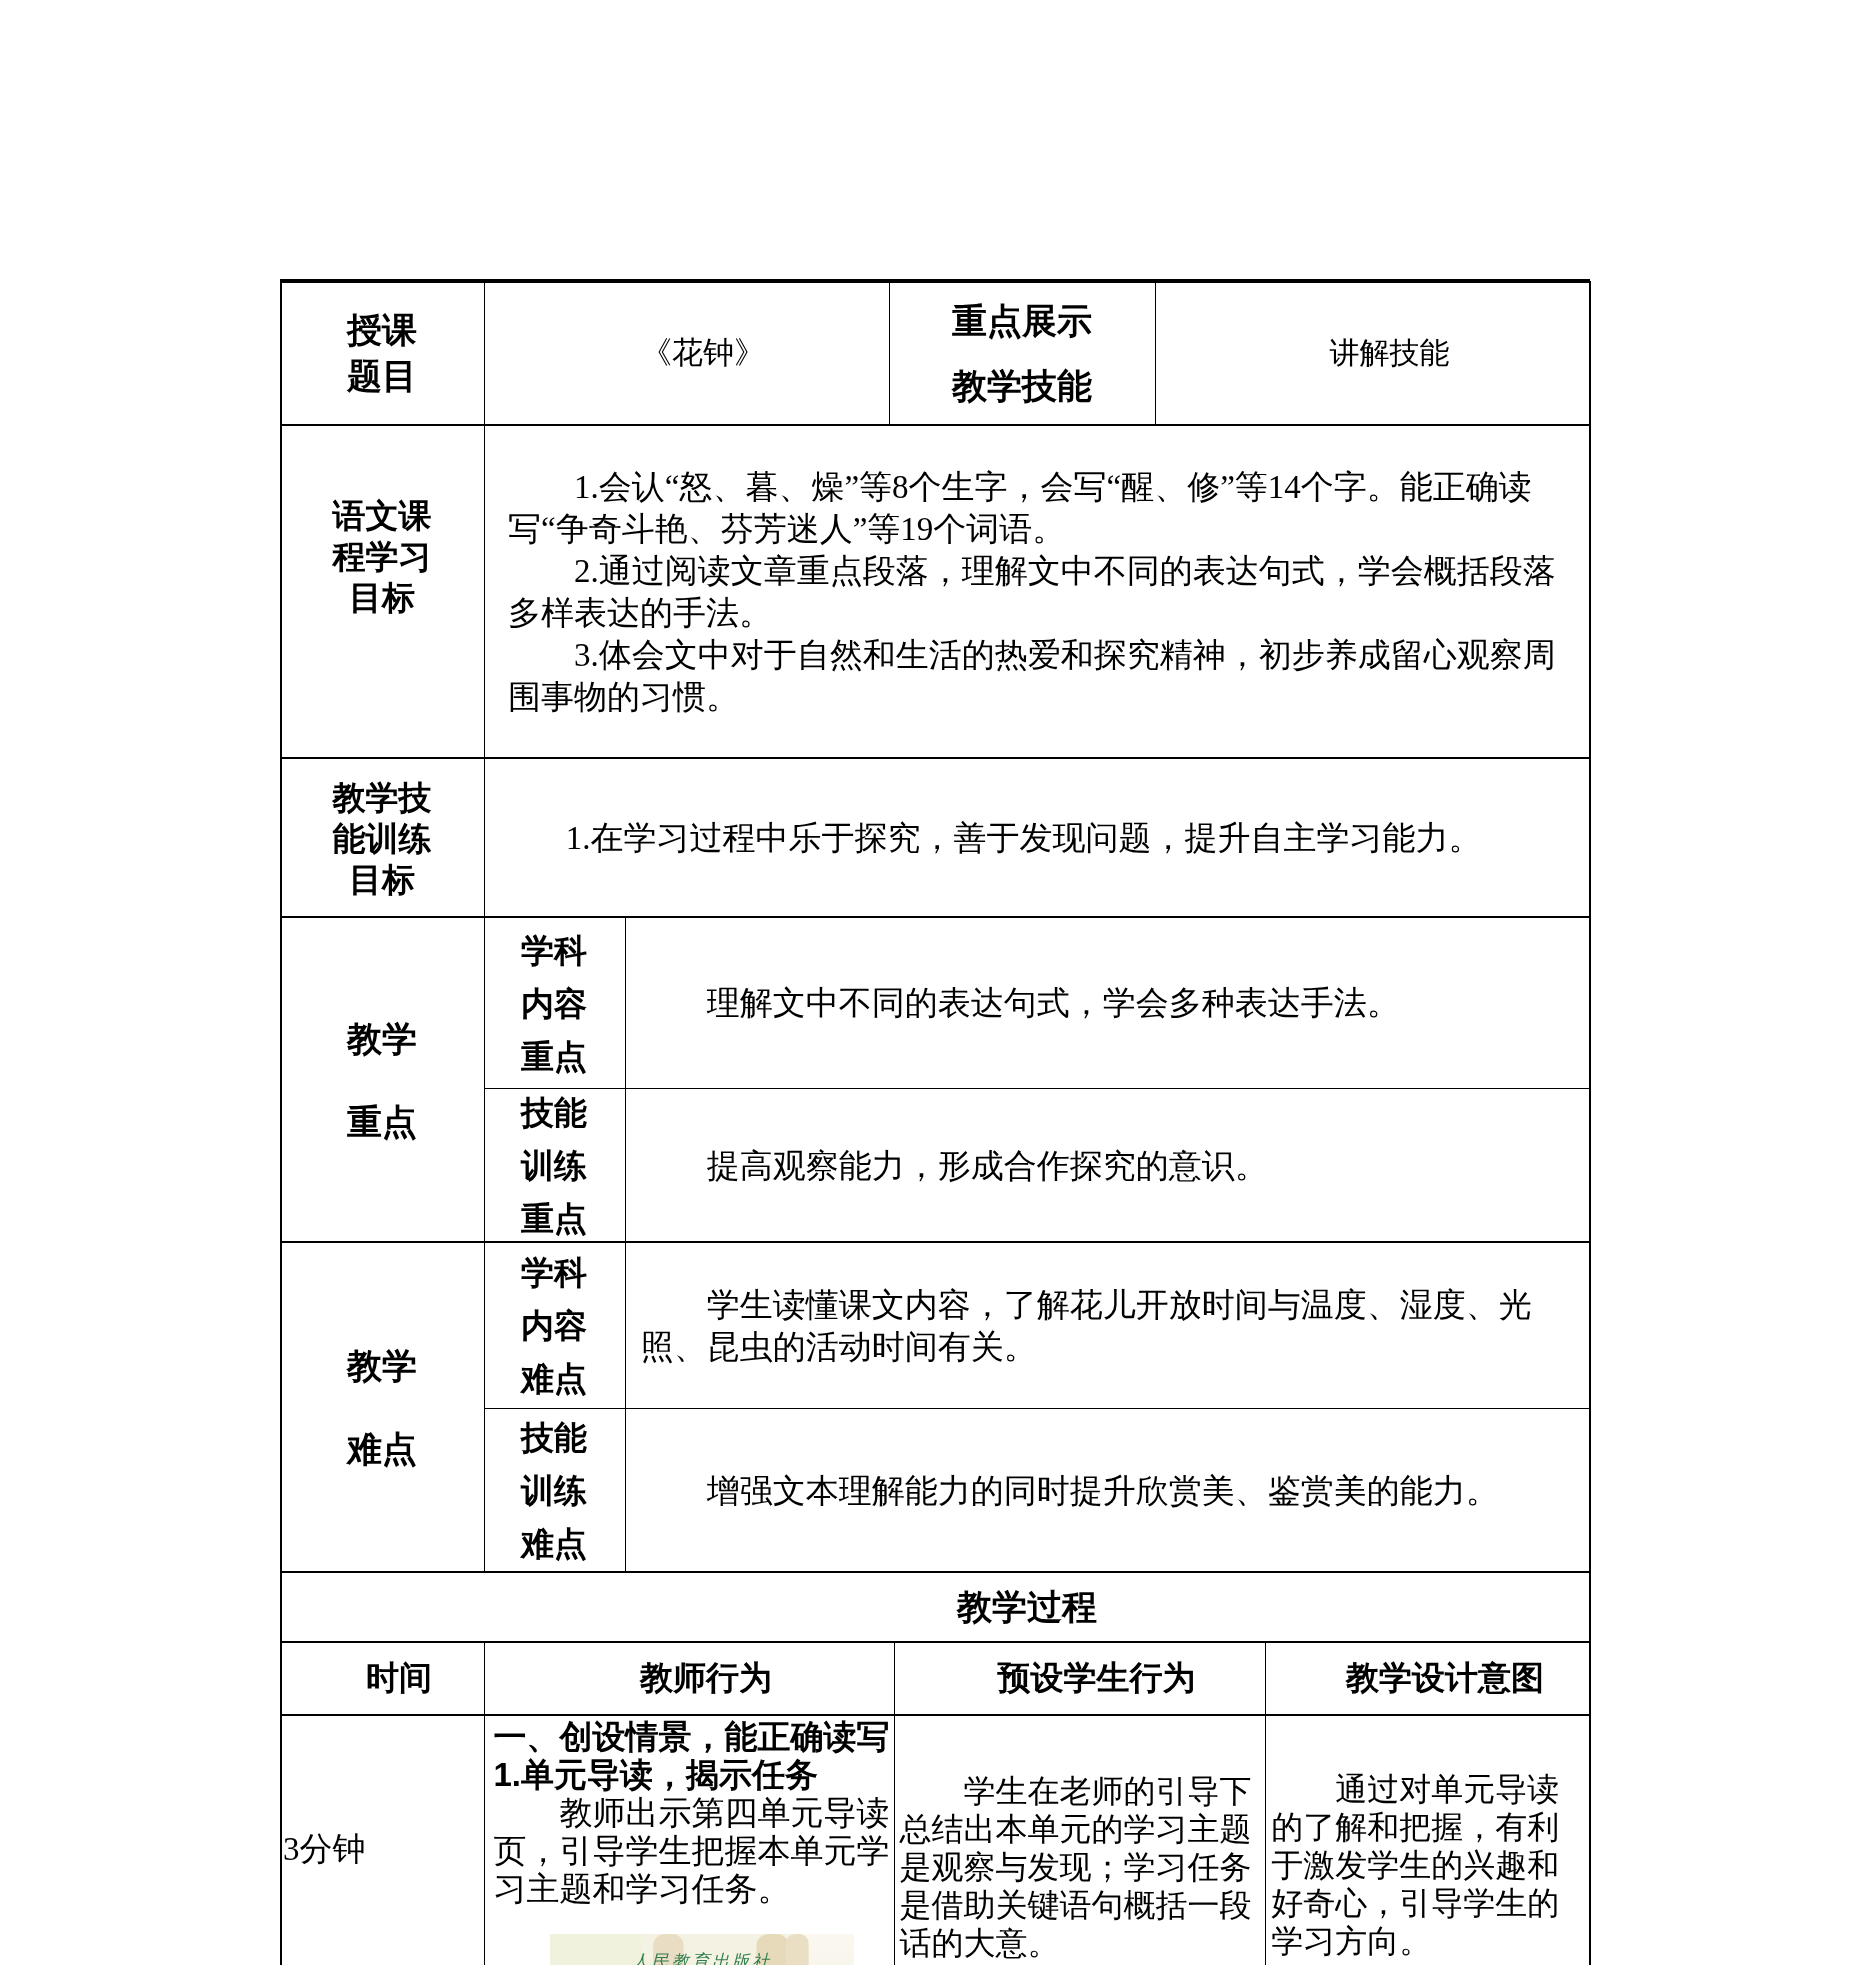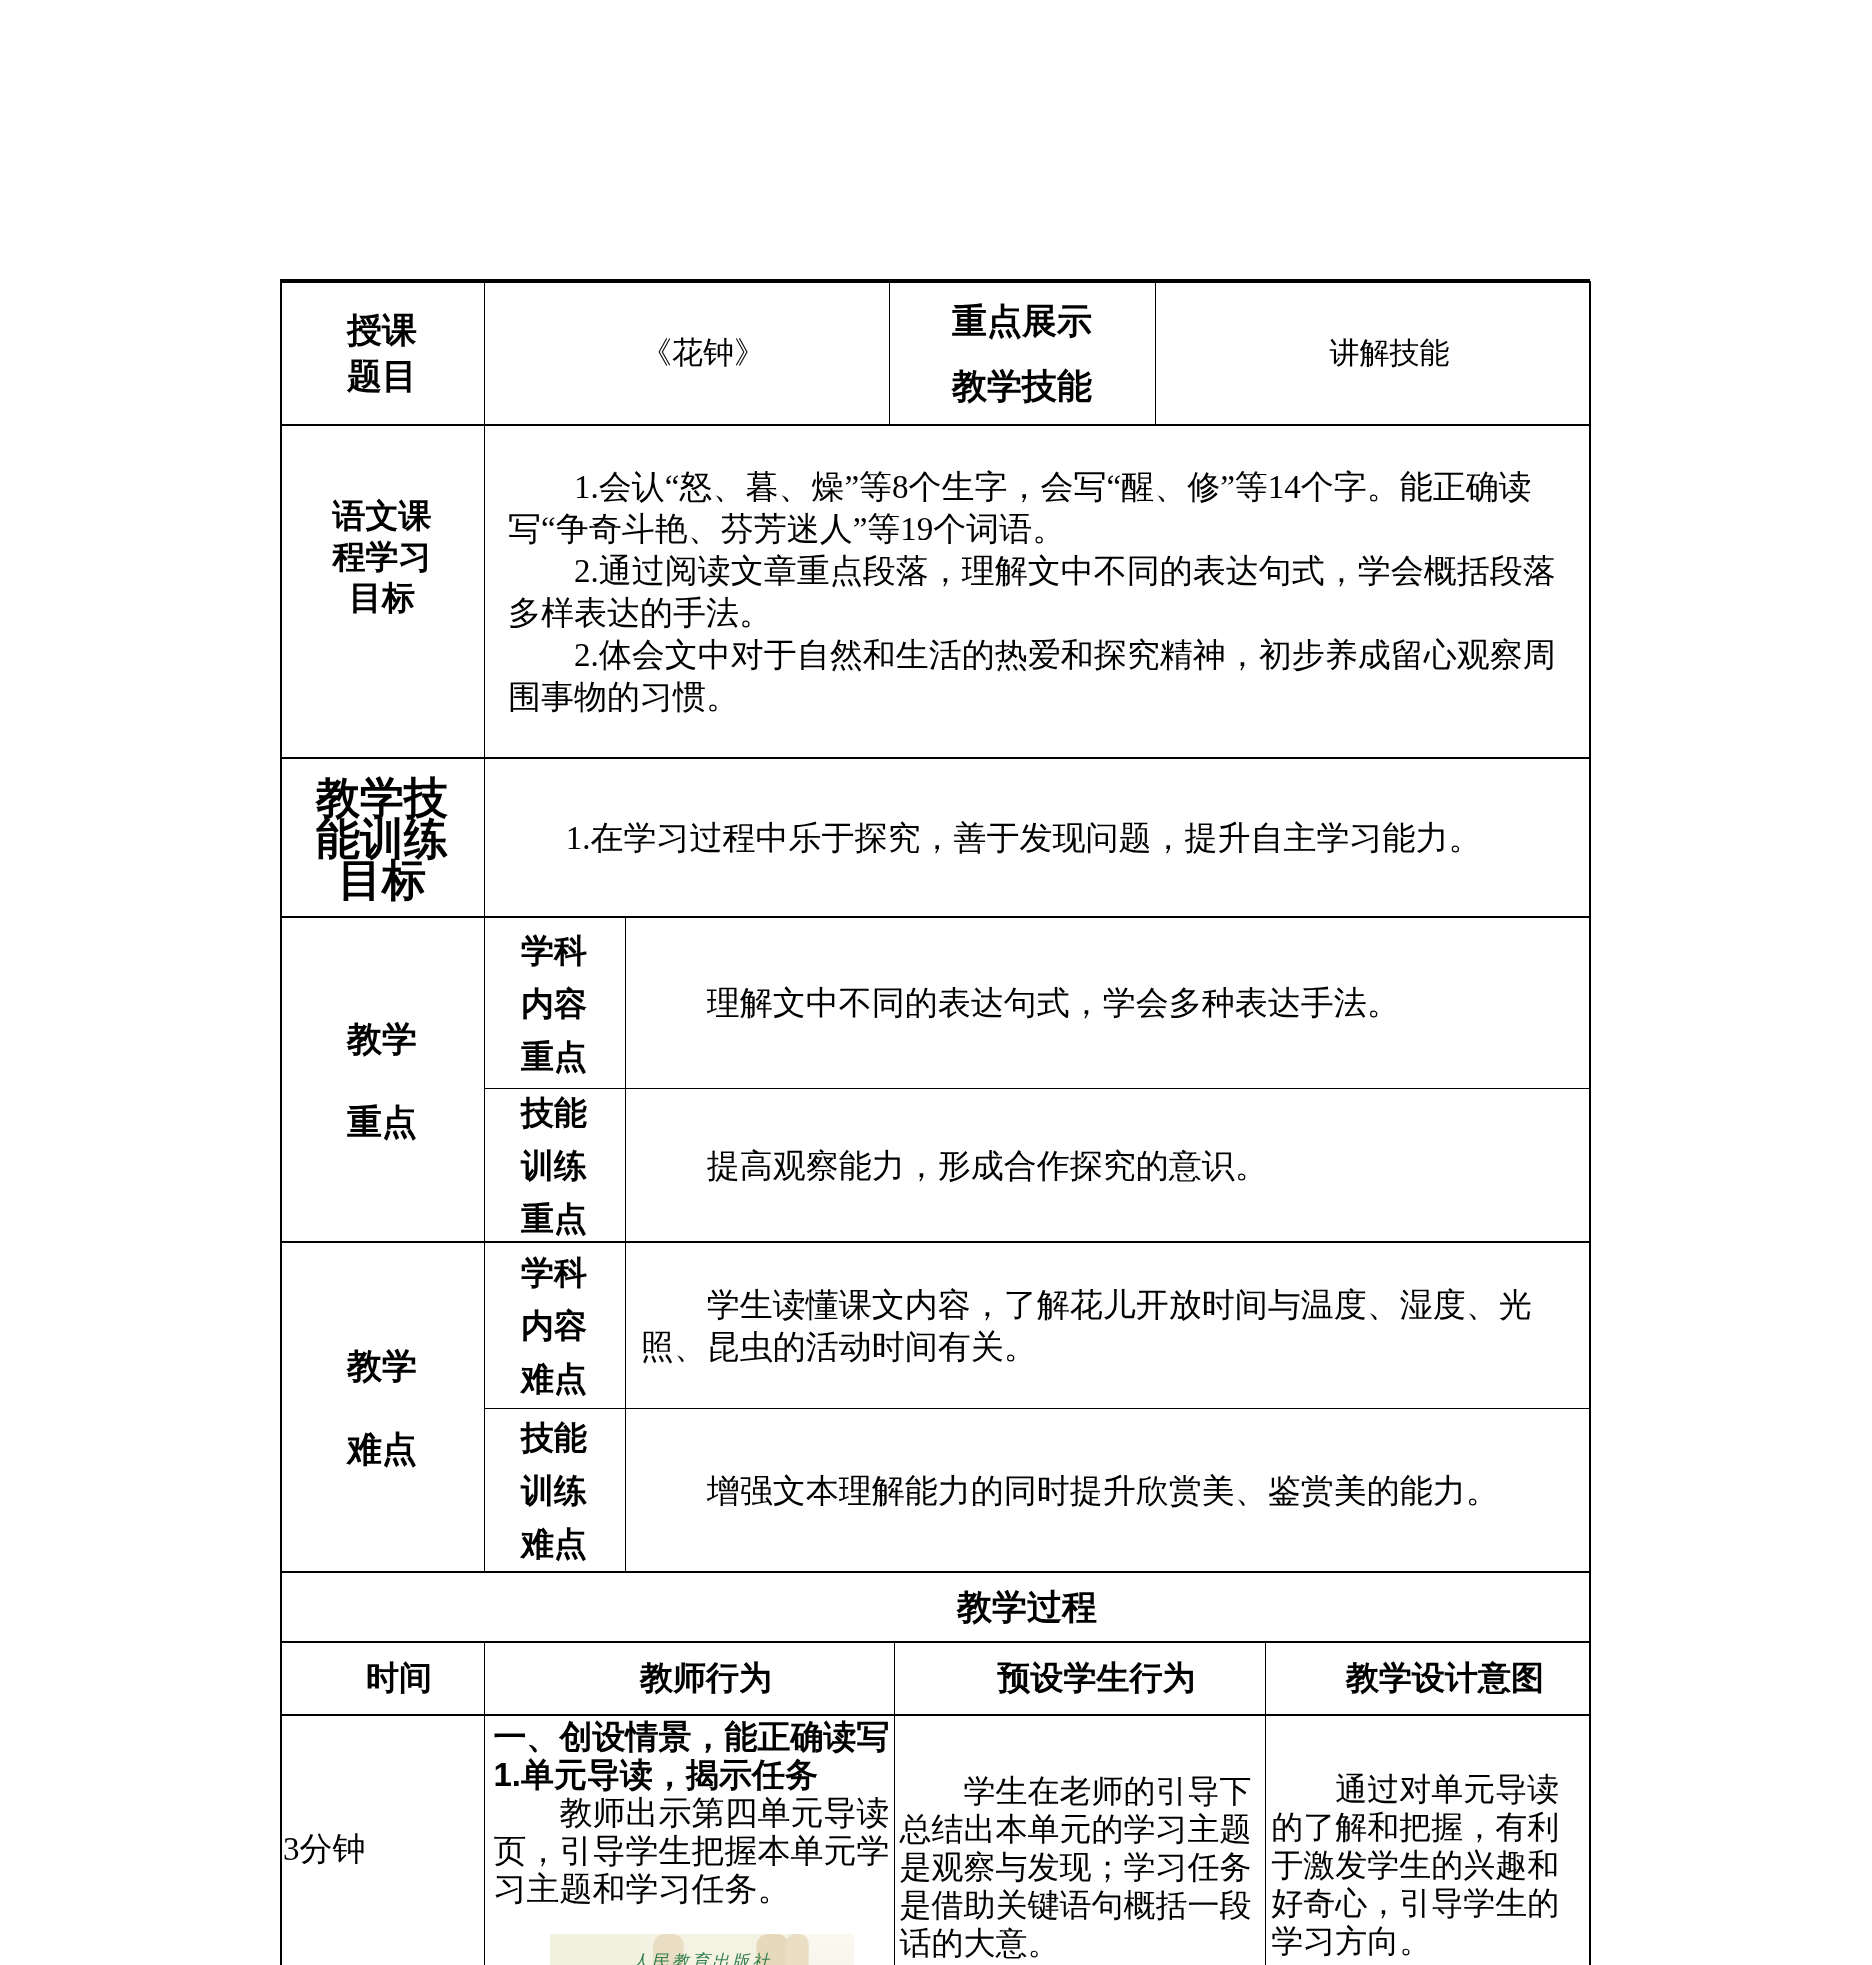--- a/index.html
+++ b/index.html
@@ -36,21 +36,21 @@
   .v-p3{left:985px;top:1361px;height:921px;width:1.2px;}
   
   .a1{left:0;top:0;width:204px;height:144px;font-size:35px;line-height:46px;}
   .a2{left:204px;top:0;width:404px;height:144px;font-size:31px;}
   .a3{left:609px;top:0;width:266px;height:144px;font-size:35px;line-height:65px;}
   .a4{left:875px;top:0;width:435px;height:144px;font-size:30px;}
   
   .b1{left:0;top:144px;width:204px;height:262px;font-size:33px;line-height:41px;}
   .b2{left:204px;top:144px;width:1106px;height:334px;padding:0 24px;
       display:flex;flex-direction:column;justify-content:center;}
-  .c1{left:0;top:478px;width:204px;height:158px;font-size:44px;line-height:41px;}
+  .c1{left:0;top:478px;width:204px;height:158px;font-size:33px;line-height:41px;}
   .c2{left:204px;top:478px;width:1106px;height:158px;padding:0 15.7px;
       display:flex;flex-direction:column;justify-content:center;}
   
   .d1{left:0;top:636px;width:204px;height:325px;font-size:35px;line-height:83px;}
   .e1{left:0;top:961px;width:204px;height:330px;font-size:35px;line-height:83px;}
   .sublbl{width:140px;font-size:33px;line-height:53px;}
   .d1a{left:204px;top:636px;height:172px;}
   .d2a{left:204px;top:808px;height:153px;}
   .e1a{left:204px;top:961px;height:167px;}
   .e2a{left:204px;top:1128px;height:163px;}
@@ -98,21 +98,21 @@
   <div class="cell center hei pre a3">重点展示
 教学技能</div>
   <div class="cell center song a4">讲解技能</div>
 
   <div class="cell center hei pre b1">语文课
 程学习
 目标</div>
   <div class="cell bodytxt b2">
     <p>1.会认“怒、暮、燥”等8个生字，会写“醒、修”等14个字。能正确读写“争奇斗艳、芬芳迷人”等19个词语。</p>
     <p>2.通过阅读文章重点段落，理解文中不同的表达句式，学会概括段落多样表达的手法。</p>
-    <p>2.体会文中对于自然和生活的热爱和探究精神，初步养成留心观察周围事物的习惯。</p>
+    <p>3.体会文中对于自然和生活的热爱和探究精神，初步养成留心观察周围事物的习惯。</p>
   </div>
 
   <div class="cell center hei pre c1">教学技
 能训练
 目标</div>
   <div class="cell bodytxt c2">
     <p>1.在学习过程中乐于探究，善于发现问题，提升自主学习能力。</p>
   </div>
 
   <div class="cell center hei pre d1">教学

